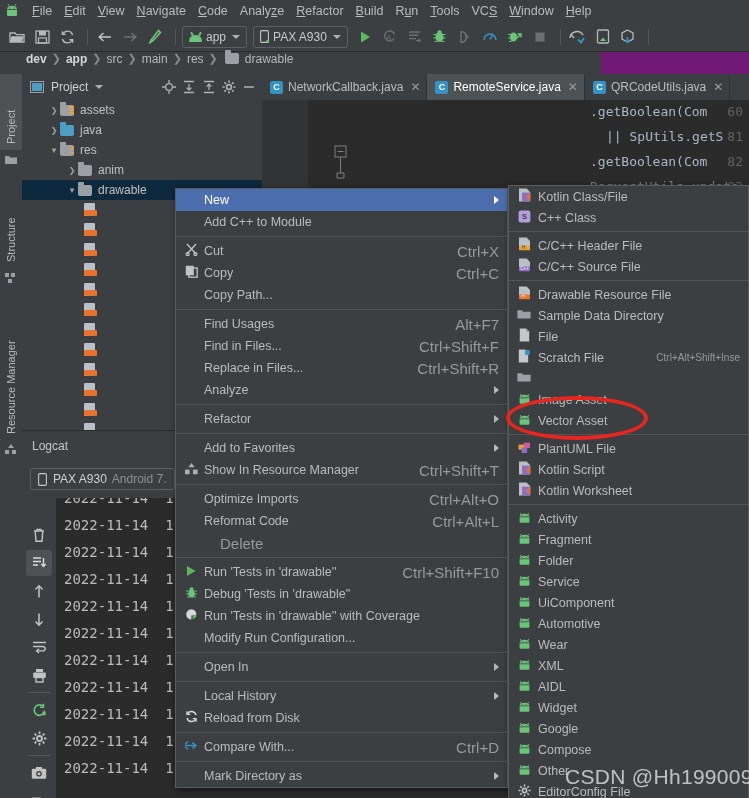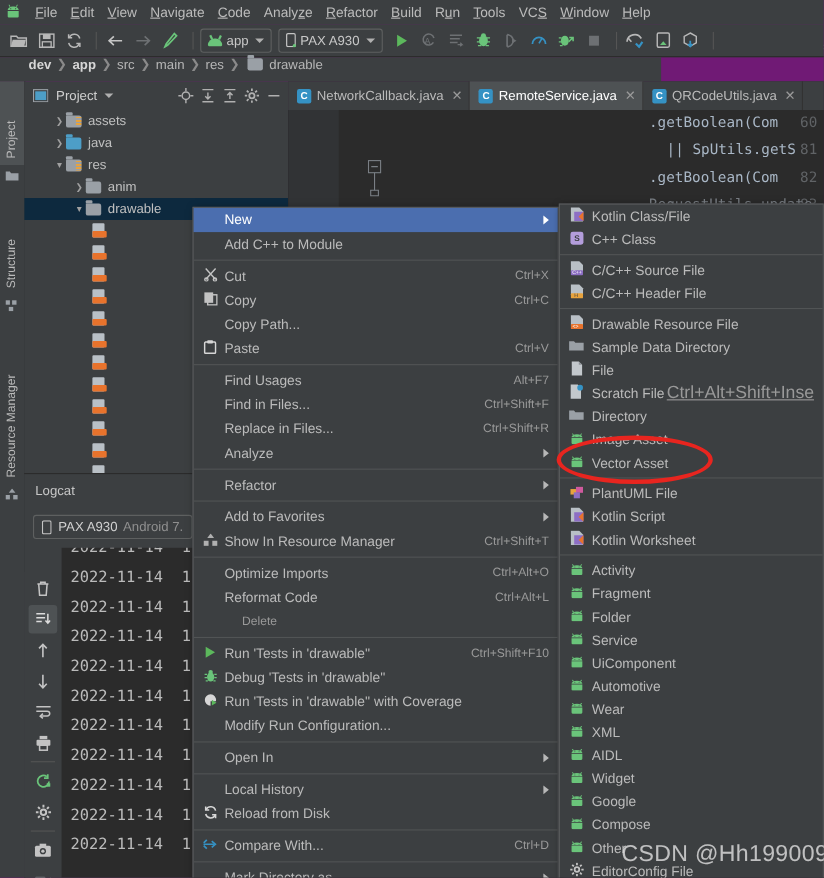--- a/index.html
+++ b/index.html
@@ -92,35 +92,35 @@
   .rstrip{position:absolute;left:735px;top:430px;width:14px;height:368px;background:#3c3f41;}
 
   
   .ctxmenu{position:absolute;left:175px;top:188px;width:333px;background:#3c3f41;
            border:1px solid #5a5d5e;box-sizing:border-box;box-shadow:2px 2px 7px rgba(0,0,0,.55);z-index:40;}
   .cmi{height:22px;display:flex;align-items:center;position:relative;padding-left:6px;
        padding-right:8px;box-sizing:border-box;font-size:12.5px;color:#bbbbbb;white-space:nowrap;}
   .cmi.hl{background:#4b6eaf;color:#ffffff;}
   .cmi .ci{width:18px;flex:0 0 18px;display:flex;align-items:center;justify-content:center;margin-right:4px;}
   .cmi .lbl{flex:1 1 auto;overflow:hidden;}
-  .cmi .acc{color:#999999;font-size:11px;margin-left:16px;}
+  .cmi .acc{color:#999999;font-size:15px;margin-left:16px;}
   .cmi .sub{width:0;height:0;border-top:4px solid transparent;border-bottom:4px solid transparent;
             border-left:5px solid #b7b7b7;margin-left:12px;}
   .cmi.hl .sub{border-left-color:#ffffff;}
   .cmsep{height:1px;background:#515455;margin:3px 0;}
 
   
   .submenu{position:absolute;left:508px;top:185px;width:241px;background:#3c3f41;
            border:1px solid #5a5d5e;box-sizing:border-box;box-shadow:2px 2px 7px rgba(0,0,0,.55);
            z-index:50;overflow:hidden;}
   .smi{height:21px;display:flex;align-items:center;padding-left:6px;padding-right:8px;
        box-sizing:border-box;font-size:12.5px;color:#bbbbbb;white-space:nowrap;}
   .smi .si{width:18px;flex:0 0 18px;display:flex;align-items:center;justify-content:center;margin-right:5px;}
   .smi .slbl{flex:1 1 auto;overflow:hidden;}
-  .smi .sacc{color:#999999;font-size:16px;text-decoration:underline;}
+  .smi .sacc{color:#999999;font-size:10px;}
 
   
   .redoval{position:absolute;left:506px;top:396px;width:134px;height:36px;border:4px solid #e8251f;
            border-radius:50%;z-index:70;pointer-events:none;}
 
   
   .watermark{position:absolute;left:565px;top:765px;font-size:21px;color:rgba(225,225,225,.80);
              z-index:80;white-space:nowrap;letter-spacing:.3px;}
 
   
@@ -648,30 +648,20 @@
                 <rect x="3.8" y="3" width="8.4" height="9.2" fill="none" stroke="#c3c3c3" stroke-width="1.3"></rect>
               </svg></span>
           </span>
           <span class="lbl">Copy</span>
           <span class="acc">Ctrl+C</span>
         </div>
         <div class="cmi">
           <span class="ci"></span>
           <span class="lbl">Copy Path...</span>
         </div>
-        <div class="cmi">
-          <span class="ci">
-            <span><svg width="12" height="13">
-                <rect x="1" y="2" width="10" height="10.2" rx="1" fill="none" stroke="#d6d6d6" stroke-width="1.4"></rect>
-                <rect x="3.4" y="0.4" width="5.2" height="2.8" rx="0.7" fill="#d6d6d6"></rect>
-              </svg></span>
-          </span>
-          <span class="lbl">Paste</span>
-          <span class="acc">Ctrl+V</span>
-        </div>
         <div class="cmsep"></div>
         <div class="cmi">
           <span class="ci"></span>
           <span class="lbl">Find Usages</span>
           <span class="acc">Alt+F7</span>
         </div>
         <div class="cmi">
           <span class="ci"></span>
           <span class="lbl">Find in Files...</span>
           <span class="acc">Ctrl+Shift+F</span>
@@ -818,35 +808,35 @@
                 <text x="4" y="9.2" font-size="7.5" fill="#3c3f41" font-family="sans-serif" font-weight="bold">S</text>
               </svg></span>
           </span>
           <span class="slbl">C++ Class</span>
         </div>
         <div class="cmsep"></div>
         <div class="smi">
           <span class="si">
             <span><svg width="13" height="14">
                 <path d="M1 0.6h7.6L12 4v6H1z" fill="#b9c0c6"></path>
+                <rect x="1" y="8.6" width="11" height="4.6" rx="0.8" fill="#e8a33d"></rect>
+                <text x="4" y="12.3" font-size="4.8" fill="#3c3f41" font-family="sans-serif">H</text>
+              </svg></span>
+          </span>
+          <span class="slbl">C/C++ Header File</span>
+        </div>
+        <div class="smi">
+          <span class="si">
+            <span><svg width="13" height="14">
+                <path d="M1 0.6h7.6L12 4v6H1z" fill="#b9c0c6"></path>
                 <rect x="1" y="8.6" width="11" height="4.6" rx="0.8" fill="#8d6ec4"></rect>
                 <text x="2.2" y="12.3" font-size="4.6" fill="#fff" font-family="sans-serif">C++</text>
               </svg></span>
           </span>
           <span class="slbl">C/C++ Source File</span>
-        </div>
-        <div class="smi">
-          <span class="si">
-            <span><svg width="13" height="14">
-                <path d="M1 0.6h7.6L12 4v6H1z" fill="#b9c0c6"></path>
-                <rect x="1" y="8.6" width="11" height="4.6" rx="0.8" fill="#e8a33d"></rect>
-                <text x="4" y="12.3" font-size="4.8" fill="#3c3f41" font-family="sans-serif">H</text>
-              </svg></span>
-          </span>
-          <span class="slbl">C/C++ Header File</span>
         </div>
         <div class="cmsep"></div>
         <div class="smi">
           <span class="si">
             <span><svg width="13" height="14">
                 <path d="M1 0.6h7.6L12 4v6H1z" fill="#b9c0c6"></path>
                 <rect x="1" y="8.6" width="11" height="4.6" rx="0.8" fill="#e8732c"></rect>
                 <text x="2.4" y="12.3" font-size="4.6" fill="#fff" font-family="sans-serif">&lt;&gt;</text>
               </svg></span>
           </span>
@@ -878,21 +868,20 @@
           </span>
           <span class="slbl">Scratch File</span>
           <span class="sacc">Ctrl+Alt+Shift+Inse</span>
         </div>
         <div class="smi">
           <span class="si">
             <span><svg width="14" height="12">
                 <path d="M0.4 2.2h4.4l1.3 1.5H13.6V10.6H0.4z" fill="#9aa0a6"></path>
               </svg></span>
           </span>
-          <span class="slbl">Directory</span>
         </div>
         <div class="smi">
           <span class="si">
             <span><svg width="13" height="10">
                 <path d="M1.6 4.2h9.8v4.6a1 1 0 0 1-1 1H2.6a1 1 0 0 1-1-1z" fill="#6ac47a"></path>
                 <path d="M1.6 3.6C1.6 2 3.6 0.8 6.5 0.8S11.4 2 11.4 3.6z" fill="#6ac47a"></path>
                 <rect x="2.4" y="-0.4" width="0.9" height="2.4" fill="#6ac47a" transform="rotate(-28 2.8 0.8)"></rect>
                 <rect x="9.8" y="-0.4" width="0.9" height="2.4" fill="#6ac47a" transform="rotate(28 10.2 0.8)"></rect>
                 <circle cx="4.6" cy="2.5" r="0.45" fill="#3c3f41"></circle>
                 <circle cx="8.4" cy="2.5" r="0.45" fill="#3c3f41"></circle>

